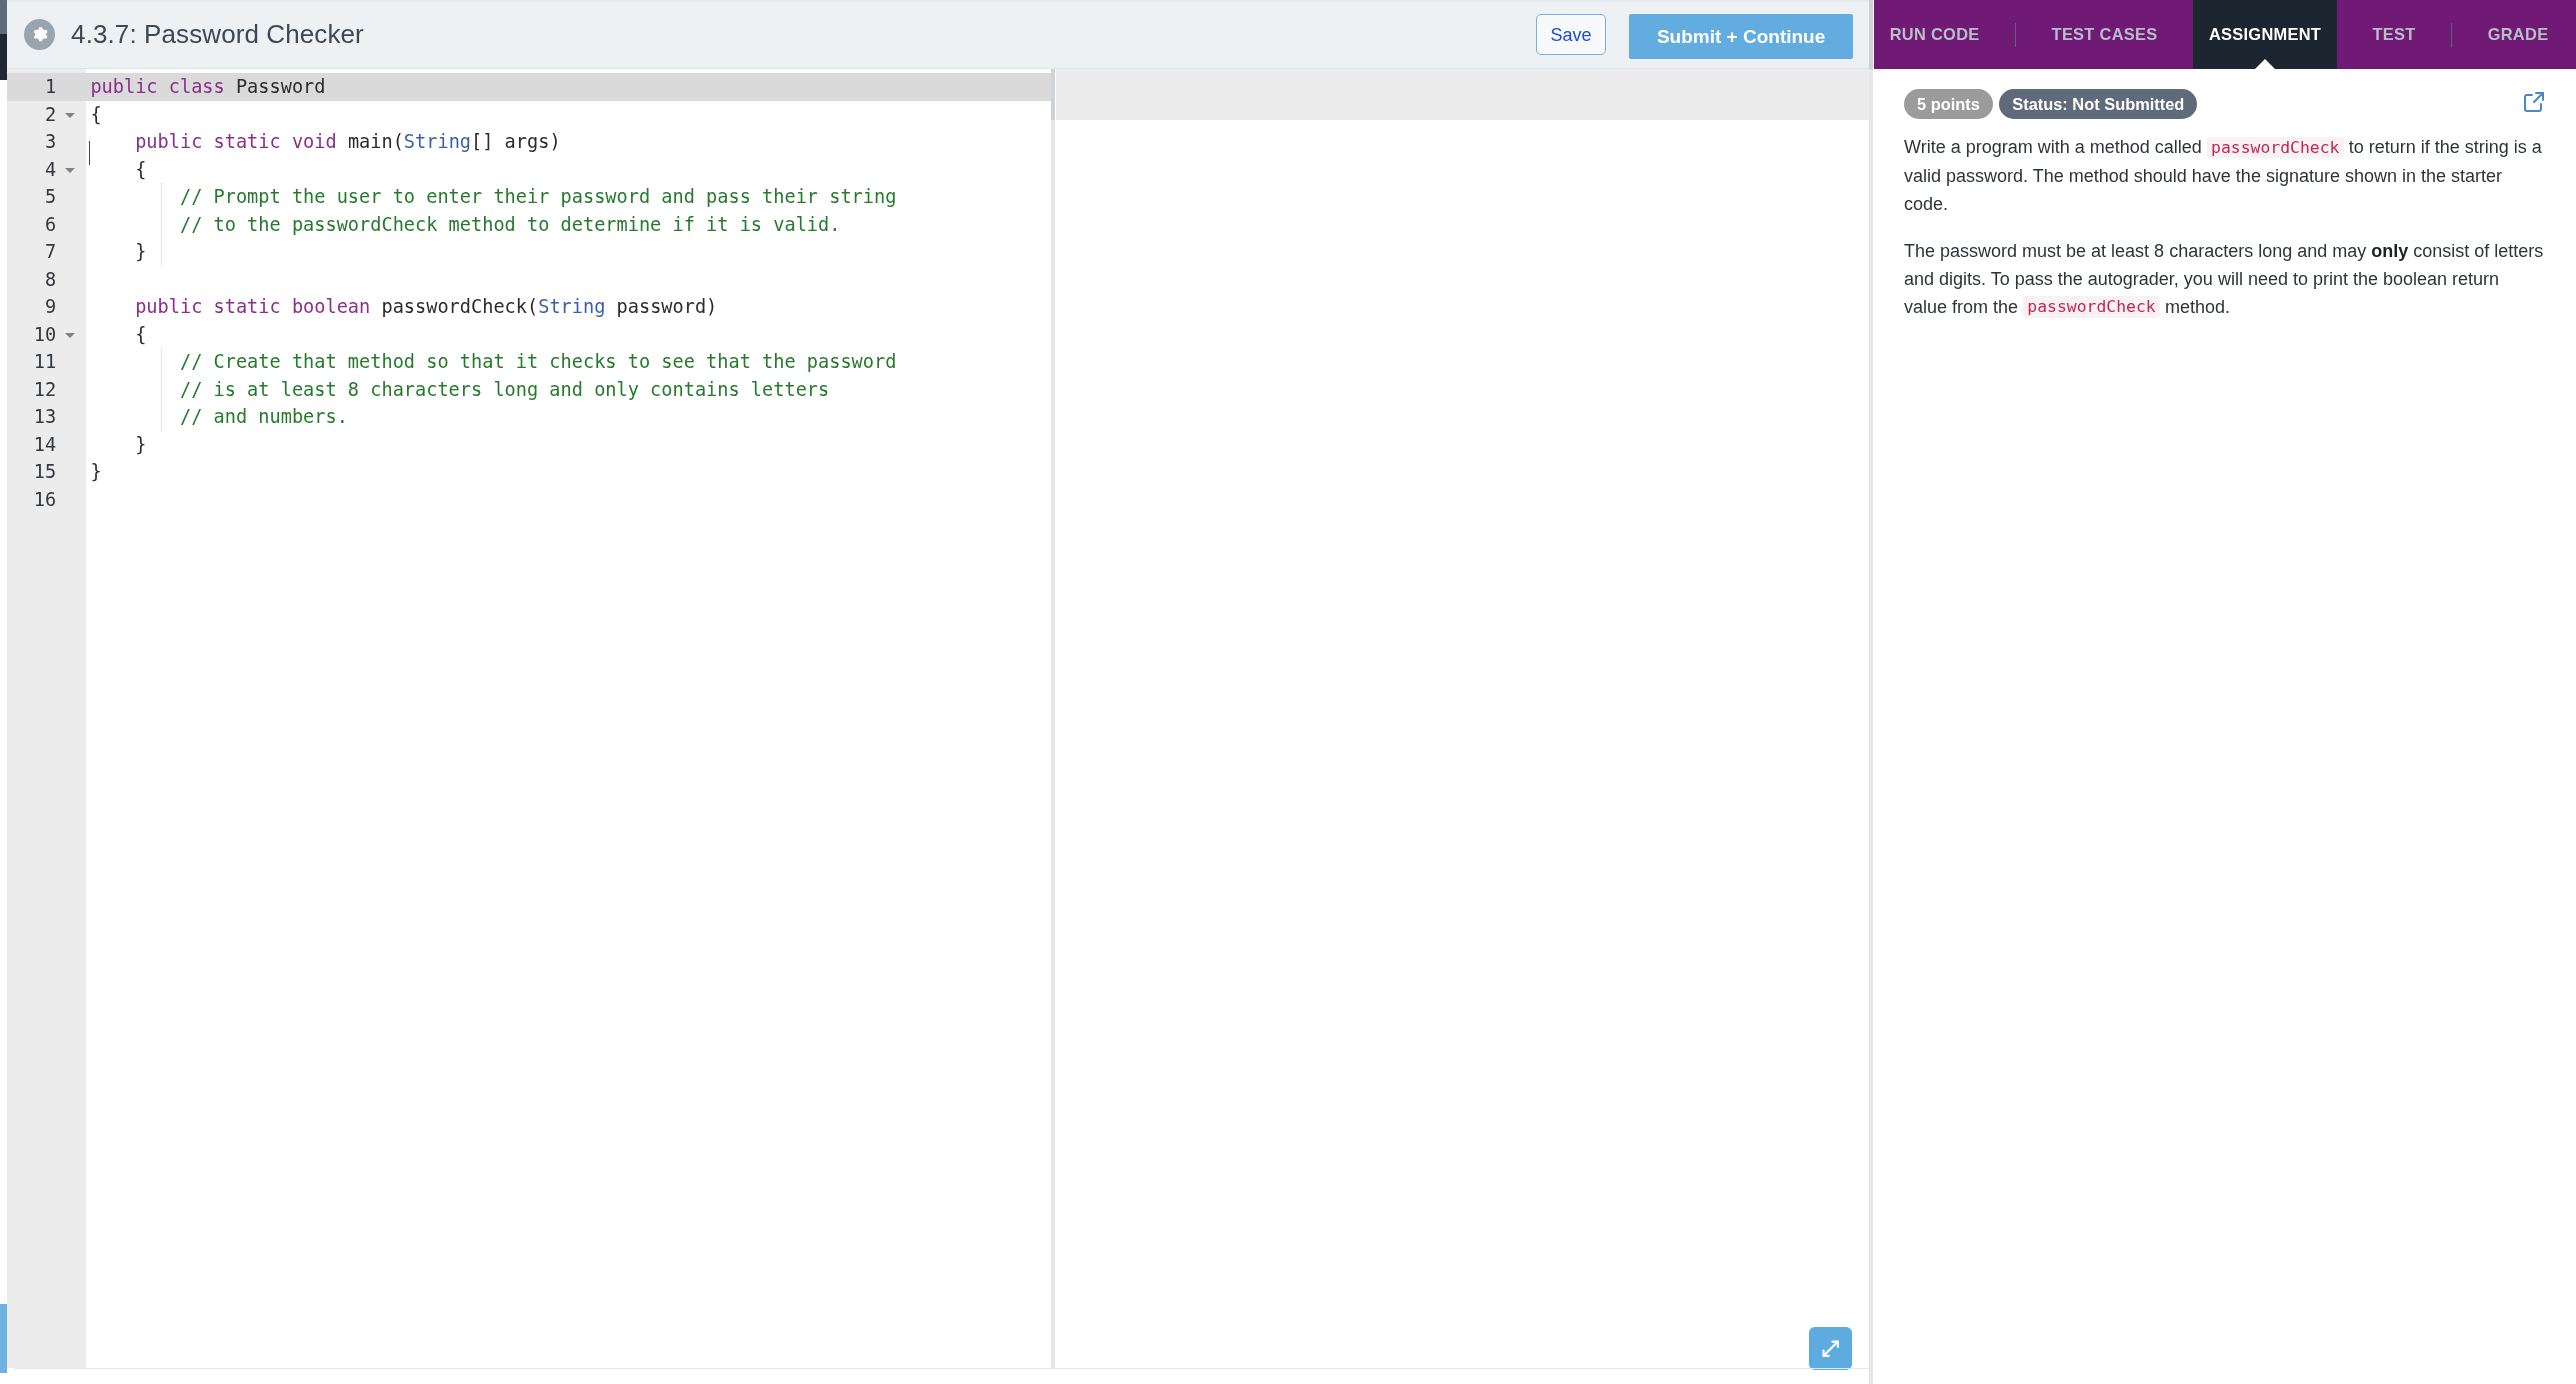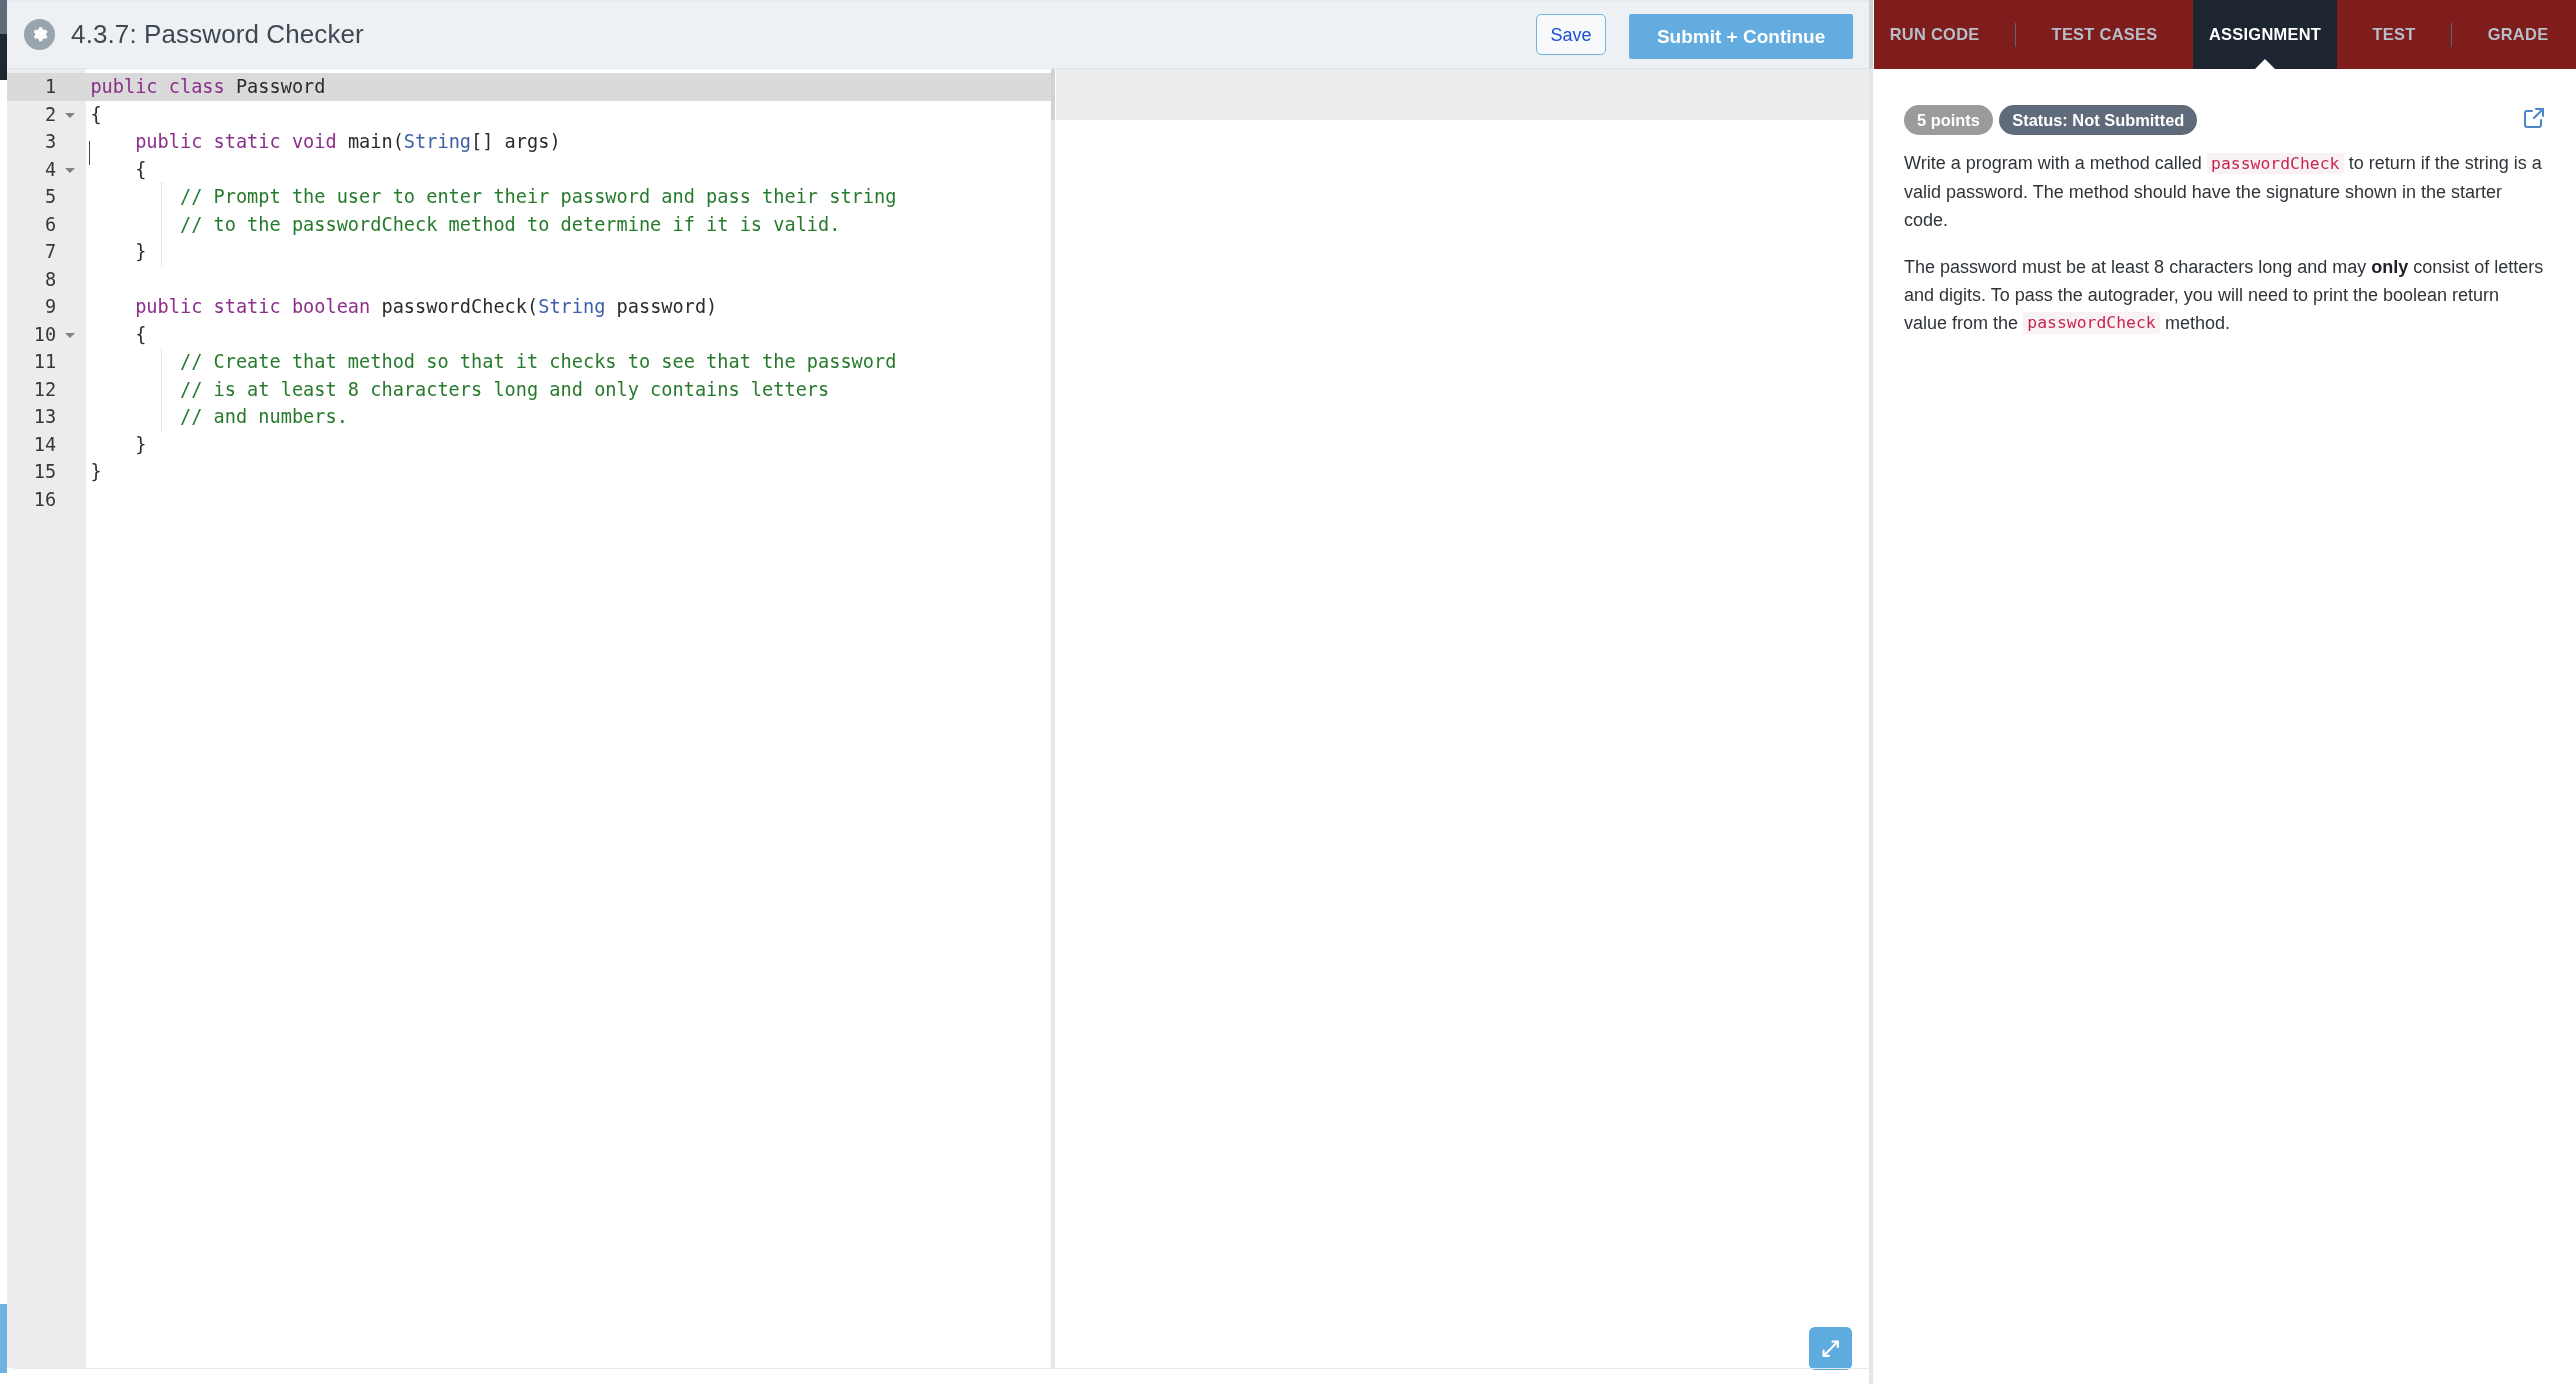--- a/index.html
+++ b/index.html
@@ -149,39 +149,39 @@
 
   
   .right-divider { position: absolute; left: 1869px; top: 0; width: 4.3px; height: 1384px; background: #e4e6e8; }
   .right-divider-top { position: absolute; left: 1869px; top: 0; width: 4.3px; height: 69px; background: #cfd3d6; }
   .rightpanel {
     position: absolute; left: 1874px; top: 0; width: 702px; height: 1384px;
     background: #ffffff;
   }
   .tabbar {
     position: absolute; left: 0; top: 0; width: 702px; height: 69px;
-    background: #7f1d1d;
+    background: #701a75;
     display: flex; align-items: center; gap: 20px;
   }
   .tab {
     position: relative; height: 69px; display: flex; align-items: center;
     padding: 0 15.7px; color: #b6bfc9; font-size: 16.4px; font-weight: bold;
     letter-spacing: 0.3px; cursor: pointer; white-space: nowrap;
   }
   .tab.active { background: #1d2530; color: #ffffff; }
   .tab.active .tab-pointer {
     position: absolute; left: 50%; bottom: 0; margin-left: -10px;
     width: 0; height: 0;
     border-left: 10px solid transparent;
     border-right: 10px solid transparent;
     border-bottom: 10px solid #ffffff;
   }
   .tab-sep { width: 0.7px; height: 24px; background: #5a6674; flex: none; }
 
-  .panel-body { position: absolute; left: 0; top: 69px; width: 702px; height: 1315px; background: #ffffff; padding: 34px 30px 0 30px; }
+  .panel-body { position: absolute; left: 0; top: 69px; width: 702px; height: 1315px; background: #ffffff; padding: 18px 30px 0 30px; }
   .badges { display: flex; align-items: center; gap: 6.4px; position: relative; height: 33px; }
   .badge {
     height: 30px; border-radius: 15px; color: #ffffff;
     font-size: 16.4px; font-weight: bold; line-height: 30px;
     padding: 0 13px; white-space: nowrap;
   }
   .badge-points { background: #9b9b9b; }
   .badge-status { background: #5f6b7a; }
   .popout-icon {
     position: absolute; right: 0; top: 2.9px; width: 24px; height: 24px; cursor: pointer;

